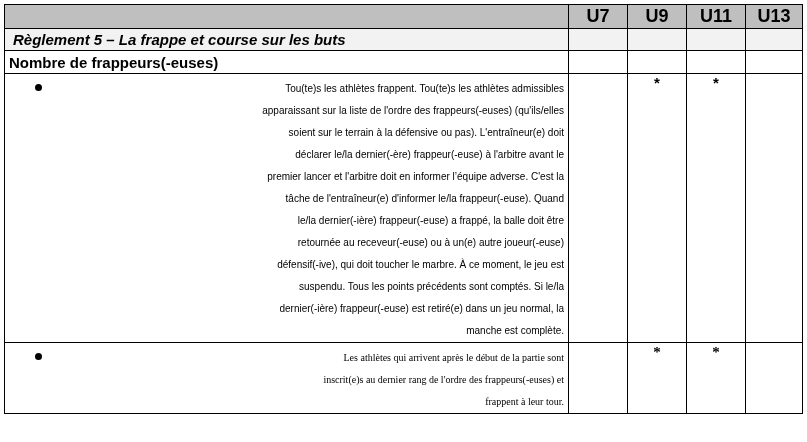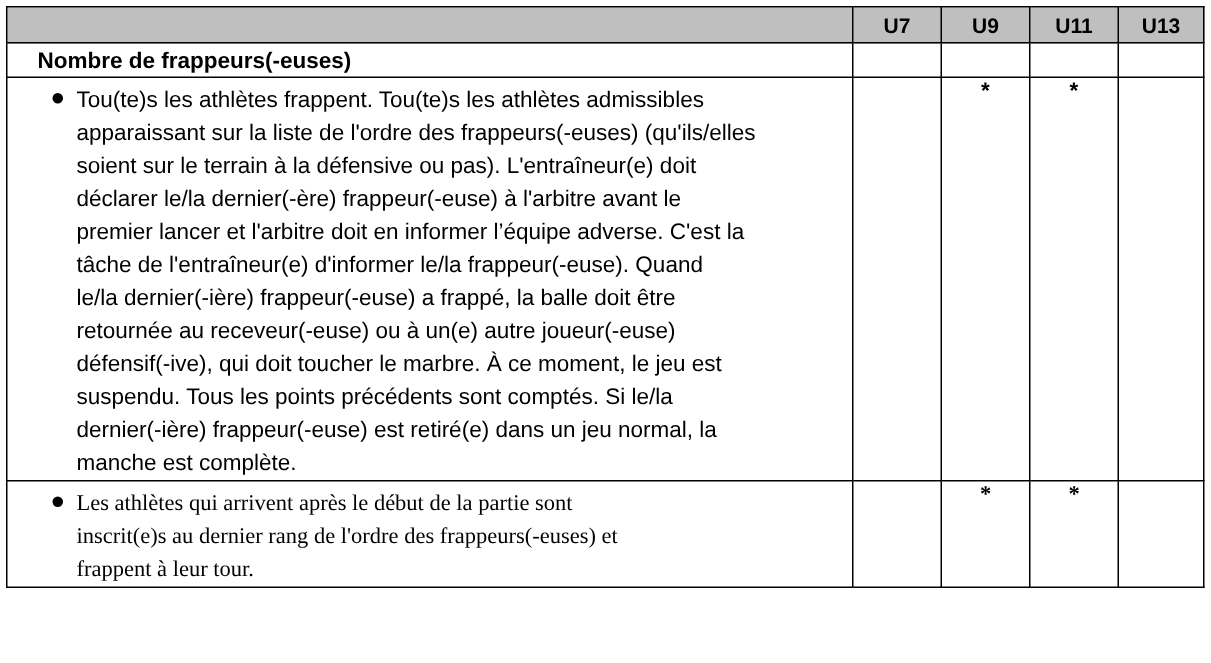--- a/index.html
+++ b/index.html
@@ -29,47 +29,48 @@
     vertical-align: top;
   }
   col.c-desc { width: 564px; }
   col.c-age { width: 59px; }
   col.c-age-last { width: 57px; }
 
   tr.header-row { height: 24px; }
   tr.header-row th {
     background: #bfbfbf;
     font-weight: bold;
-    font-size: 14px;
+    font-size: 18px;
     vertical-align: middle;
   }
   tr.header-row th.blank { background: #bfbfbf; }
 
   tr.section-row { height: 22px; }
   tr.section-row td { background: #f2f2f2; }
   tr.section-row td.label {
     font-style: italic;
     font-weight: bold;
     font-size: 15px;
     padding-left: 8px;
     vertical-align: middle;
   }
 
   tr.subheading-row { height: 23px; }
   tr.subheading-row td.label {
     font-weight: bold;
     font-size: 15px;
-    padding-left: 20px;
+    padding-left: 4px;
     vertical-align: middle;
   }
 
   tr.rule-row td.text {
-    font-size: 15px;
+    font-size: 10px;
     line-height: 22px;
     padding: 4px 4px 0 0;
+    text-align: right;
   }
   .bullet-line {
     display: flex;
   }
   .bullet {
     width: 46px;
     flex: 0 0 46px;
     text-align: right;
     padding-right: 0;
     box-sizing: border-box;
@@ -112,20 +113,27 @@
   </colgroup>
   <tbody>
       <tr class="header-row">
     <th class="blank"></th>
     <th>U7</th>
     <th>U9</th>
     <th>U11</th>
     <th>U13</th>
   </tr>
 
+  <tr class="section-row">
+    <td class="label">Règlement 5 – La frappe et course sur les buts</td>
+    <td></td>
+    <td></td>
+    <td></td>
+    <td></td>
+  </tr>
 
   <tr class="subheading-row">
     <td class="label">Nombre de frappeurs(-euses)</td>
     <td></td>
     <td></td>
     <td></td>
     <td></td>
   </tr>
 
   <tr class="rule-row rule-row-1">

